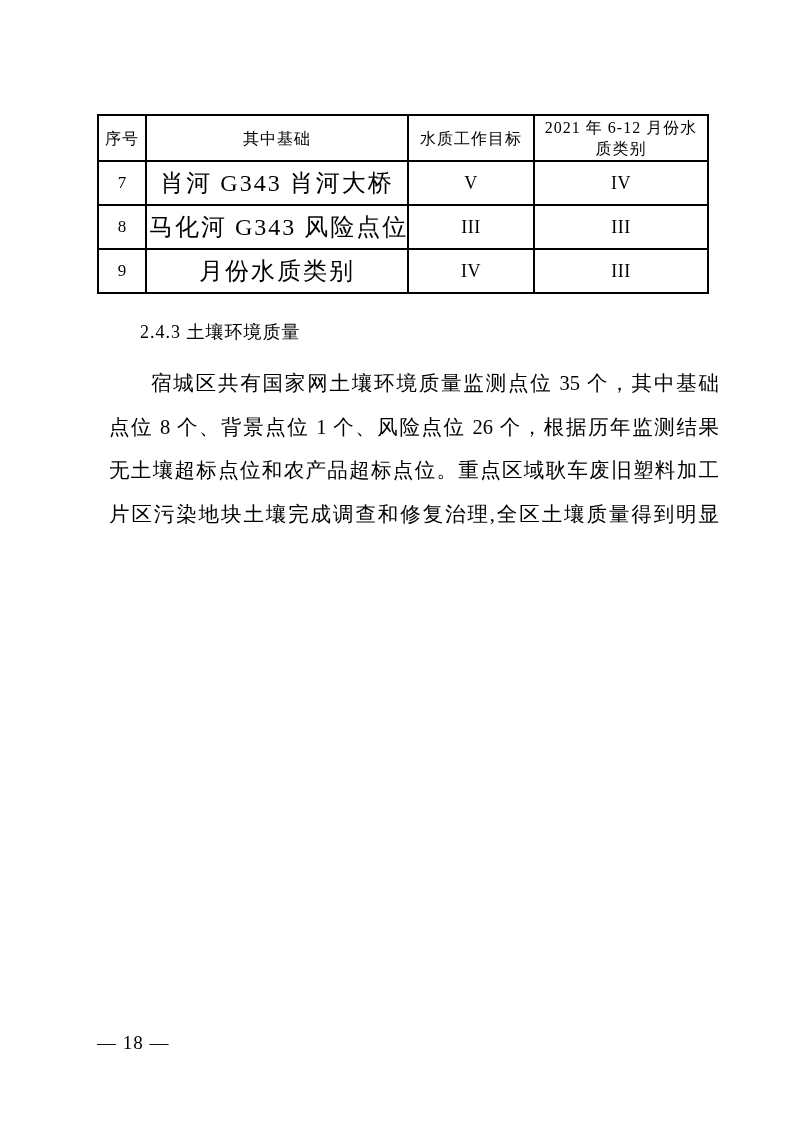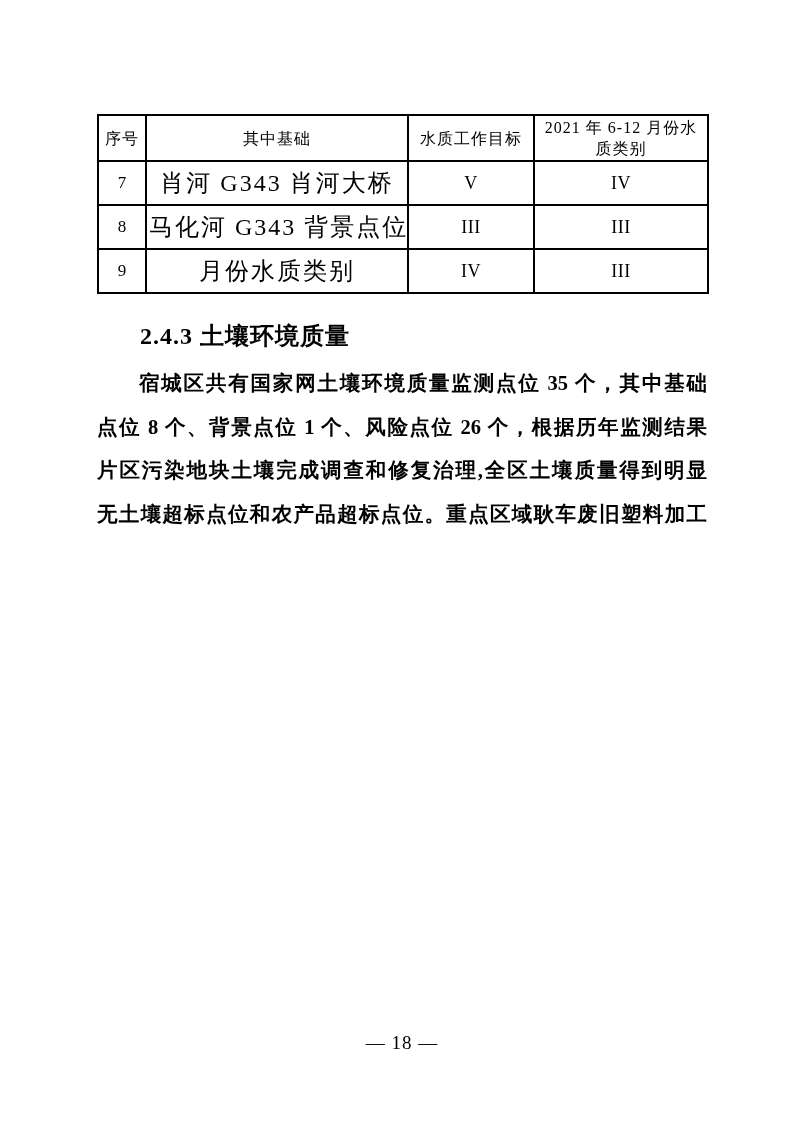--- a/index.html
+++ b/index.html
@@ -59,34 +59,33 @@
   td.cell-roman {
     font-size: 18px;
     letter-spacing: 0.5px;
   }
 
   
   .section-heading {
     position: absolute;
     left: 140px;
     top: 320px;
-    font-size: 24px;
-    font-weight: bold;
+    font-size: 18px;
+    font-weight: normal;
     letter-spacing: 1px;
     white-space: nowrap;
   }
 
   
   .paragraph {
     position: absolute;
-    left: 97px;
+    left: 109px;
     top: 362px;
     width: 610px;
     font-size: 20.5px;
-    font-weight: bold;
   }
   .para-line {
     line-height: 43.5px;
     height: 43.5px;
     text-align: justify;
     text-align-last: justify;
     white-space: normal;
     overflow: hidden;
   }
   .para-line.first {
@@ -96,21 +95,21 @@
     text-align: left;
     text-align-last: left;
   }
 
   
   .page-number {
     position: absolute;
     left: 97px;
     top: 1032px;
     width: 610px;
-    text-align: center;
+    text-align: left;
     font-size: 19px;
     letter-spacing: 1px;
   }
 </style>
 </head>
 <body>
 
 <div class="page">
 
   <table class="wq-table">
@@ -130,37 +129,37 @@
     </thead>
     <tbody>
       <tr>
         <td class="cell-no">7</td>
         <td class="cell-name">肖河 G343 肖河大桥</td>
         <td class="cell-roman">V</td>
         <td class="cell-roman">IV</td>
       </tr>
       <tr>
         <td class="cell-no">8</td>
-        <td class="cell-name">马化河 G343 背景点位</td>
+        <td class="cell-name">马化河 G343 风险点位</td>
         <td class="cell-roman">III</td>
         <td class="cell-roman">III</td>
       </tr>
       <tr>
         <td class="cell-no">9</td>
         <td class="cell-name">月份水质类别</td>
         <td class="cell-roman">IV</td>
         <td class="cell-roman">III</td>
       </tr>
     </tbody>
   </table>
 
   <div class="section-heading">2.4.3 土壤环境质量</div>
 
   <div class="paragraph">
     <div class="para-line first">宿城区共有国家网土壤环境质量监测点位 35 个，其中基础</div>
     <div class="para-line">点位 8 个、背景点位 1 个、风险点位 26 个，根据历年监测结果</div>
+    <div class="para-line">无土壤超标点位和农产品超标点位。重点区域耿车废旧塑料加工</div>
     <div class="para-line">片区污染地块土壤完成调查和修复治理,全区土壤质量得到明显</div>
-    <div class="para-line">无土壤超标点位和农产品超标点位。重点区域耿车废旧塑料加工</div>
   </div>
 
   <div class="page-number">— 18 —</div>
 
 </div>
 
 </body></html>

